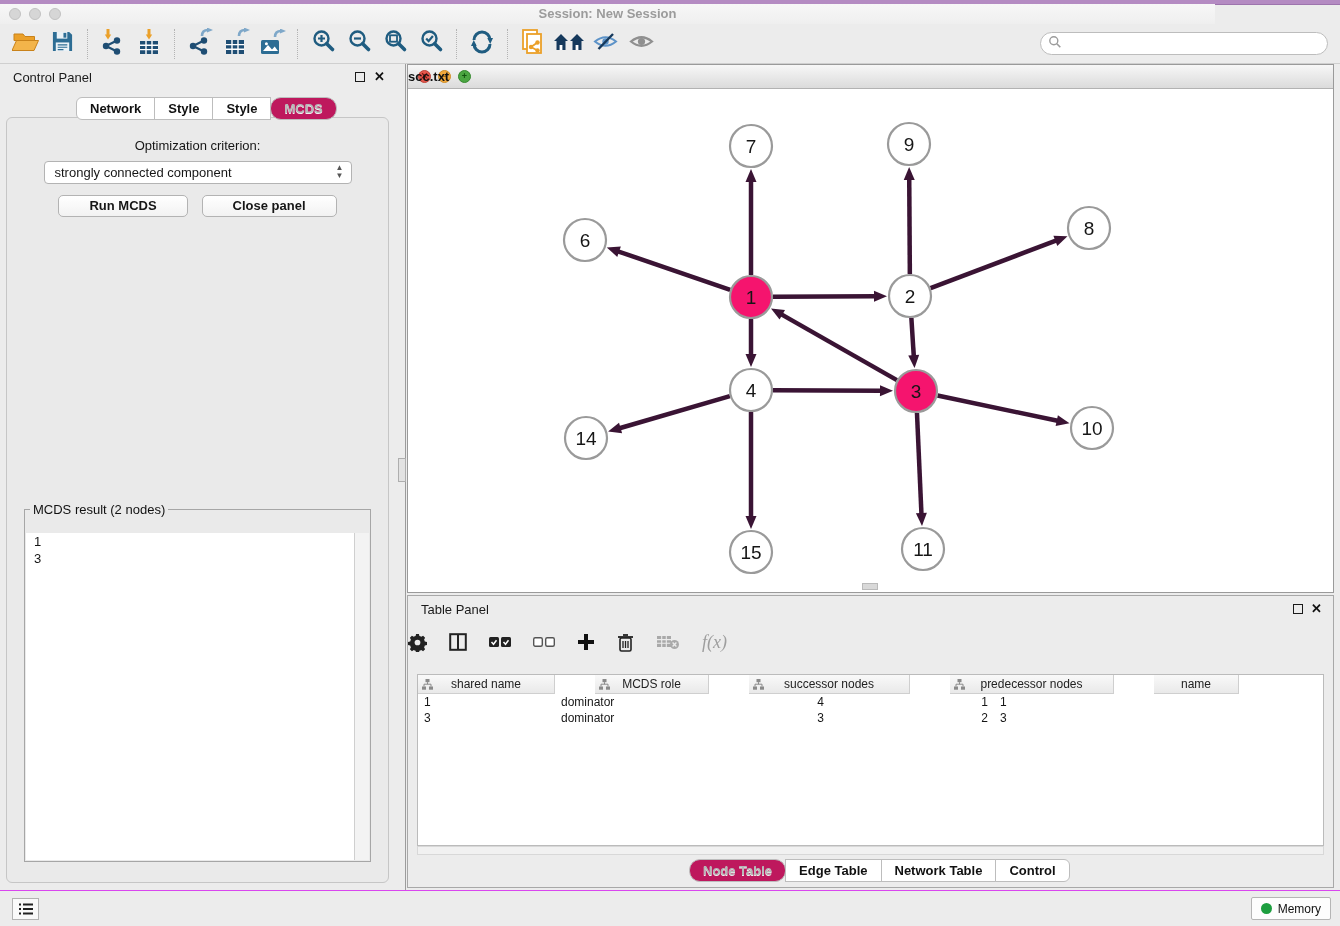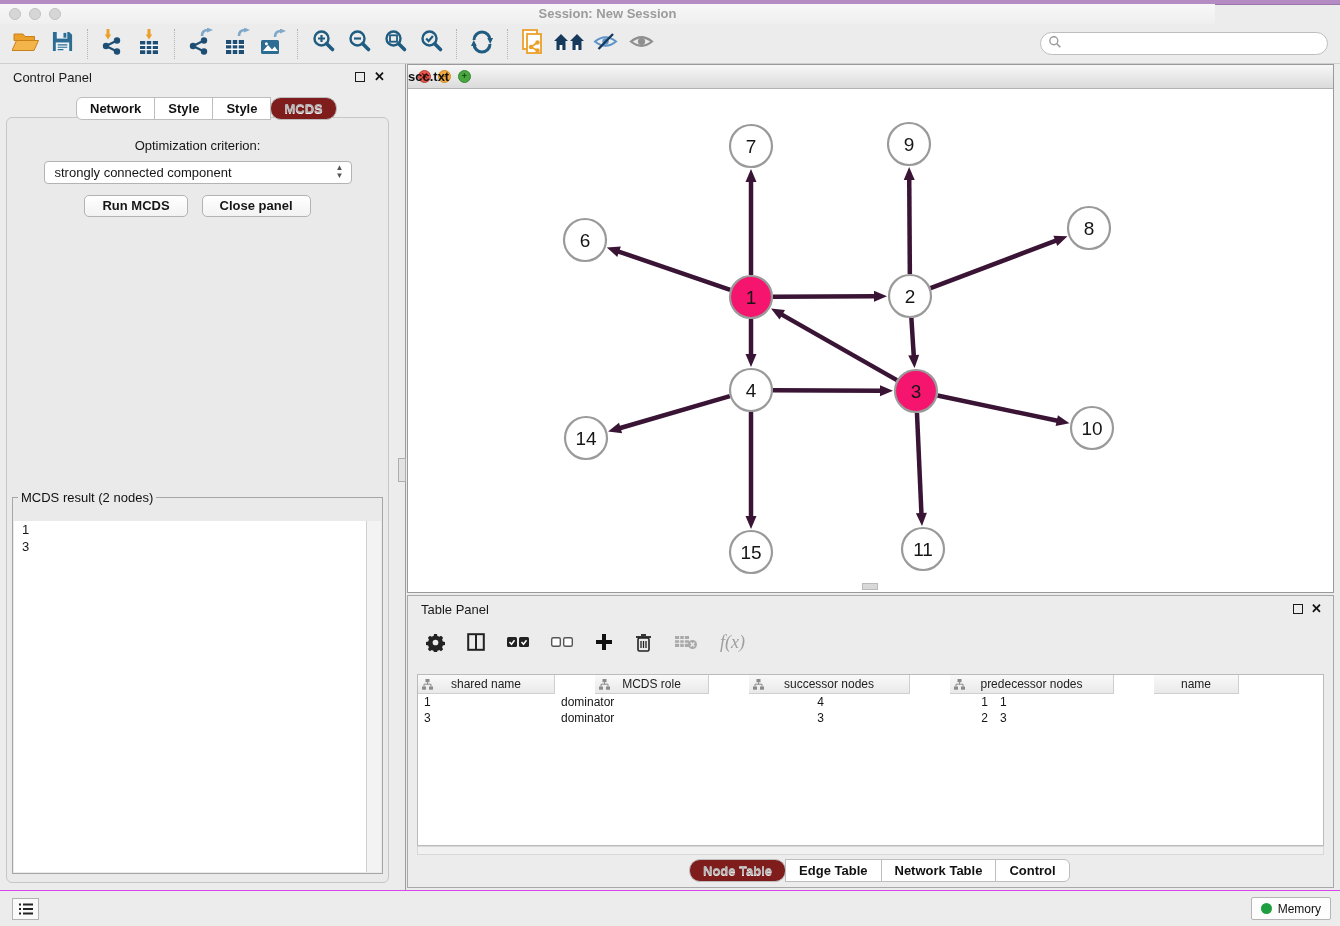--- a/index.html
+++ b/index.html
@@ -23,50 +23,50 @@
   .control-panel{position:absolute;left:0;top:64px;width:397px;height:826px;background:#ececec;}
   .panel-header{position:relative;height:26px;}
   .panel-title{position:absolute;left:13px;top:6px;font-size:13px;color:#1a1a1a;}
   .float-icon{position:absolute;width:10px;height:10px;border:1.6px solid #1a1a1a;box-sizing:border-box;top:8px;}
   .close-icon{position:absolute;top:5px;font-size:13px;font-weight:bold;color:#111;}
   .cp-float{right:32px}.cp-close{right:12px}
   .tabs{position:absolute;display:flex;}
   .tab{height:21px;line-height:21px;font-size:13px;font-weight:600;background:#fff;border:1px solid #bdbdbd;padding:0 13px;margin-left:-1px;color:#111;}
   .tab:first-child{border-radius:6px 0 0 6px;margin-left:0;}
   .tab:last-child{border-radius:0 6px 6px 0;}
-  .tab.selected{background:#7f1d1d;color:#b7b7b7;text-shadow:0 1px 0 #f2f2f2;border-radius:11px;}
+  .tab.selected{background:#be185d;color:#b7b7b7;text-shadow:0 1px 0 #f2f2f2;border-radius:11px;}
   .cp-tabs{left:76px;top:33px;}
   .cp-box{position:absolute;left:6px;top:53px;width:383px;height:766px;border:1px solid #c6c6c6;border-radius:6px;background:#eaeaea;box-sizing:border-box;}
   .opt-label{text-align:center;margin-top:20px;font-size:13px;}
   .criterion-select{margin:8px auto 0 auto;width:308px;height:23px;background:#fff;border:1px solid #b3b3b3;border-radius:4px;position:relative;box-sizing:border-box;}
   .criterion-select .val{position:absolute;left:10px;top:3px;font-size:13px;}
   .stepper{position:absolute;right:7px;top:2px;font-size:8px;line-height:8px;color:#555;text-align:center;}
   .cp-buttons{display:flex;justify-content:center;gap:14px;margin-top:11px;}
-  .btn{height:22px;line-height:20px;background:linear-gradient(#ffffff,#f2f2f2);border:1px solid #b3b3b3;border-radius:5px;padding:0 17px;font-size:13px;font-weight:600;box-sizing:border-box;}
-  .result-fieldset{position:absolute;left:5px;right:5px;top:372px;bottom:8px;border:1px solid #a6a6a6;margin:0;padding:0;background:#eaeaea;}
+  .btn{height:22px;line-height:20px;background:linear-gradient(#ffffff,#f2f2f2);border:1px solid #b3b3b3;border-radius:5px;padding:0 30px;font-size:13px;font-weight:600;box-sizing:border-box;}
+  .result-fieldset{position:absolute;left:5px;right:5px;top:372px;bottom:8px;border:1px solid #a6a6a6;margin:12px;padding:0;background:#eaeaea;}
   .result-fieldset legend{font-size:13px;margin-left:5px;padding:0 3px;color:#111;}
   .result-inner{position:absolute;left:1px;right:15px;top:16px;bottom:1px;background:#fff;}
   .result-scroll{position:absolute;right:1px;top:16px;bottom:1px;width:14px;background:#f3f3f3;border-left:1px solid #cfcfcf;}
   .result-line{font-size:13px;line-height:17px;padding-left:8px;}
   .v-divider{position:absolute;left:405px;top:64px;width:1px;height:826px;background:#9c9c9c;}
   .v-handle{position:absolute;left:398px;top:458px;width:8px;height:24px;background:#e2e2e2;border:1px solid #aeaeae;box-sizing:border-box;}
   
   .net-window{position:absolute;left:407px;top:64px;width:927px;height:529px;border:1px solid #9a9a9a;background:#fff;box-sizing:border-box;}
   .nw-titlebar{position:relative;height:23px;background:linear-gradient(#f7f7f7,#dbdbdb);border-bottom:1px solid #b2b2b2;}
   .nw-title{position:absolute;left:0;right:0;text-align:left;font-size:13px;font-weight:600;line-height:23px;color:#111;}
   .light{position:absolute;top:5px;width:13px;height:13px;border-radius:50%;box-sizing:border-box;font-size:9px;font-weight:bold;text-align:center;line-height:11px;}
   .l-close{left:10px;background:#e6574d;border:1px solid #bc4238;color:#7b120d;}
   .l-min{left:30px;background:#f3a93c;border:1px solid #cf8d26;color:#8a5a10;}
   .l-zoom{left:50px;background:#4aa541;border:1px solid #35892e;color:#11540f;}
   .nw-canvas{position:absolute;left:0;top:23px;right:0;bottom:0;}
   .h-handle{position:absolute;left:454px;bottom:2px;width:16px;height:7px;background:#d9d9d9;border:1px solid #bababa;box-sizing:border-box;}
   
   .table-panel{position:absolute;left:407px;top:595px;width:927px;height:293px;border:1px solid #a8a8a8;background:#ececec;box-sizing:border-box;}
   .tp-float{right:30px}.tp-close{right:11px}
-  .tp-toolbar{position:absolute;left:18px;top:26px;height:40px;display:flex;align-items:center;gap:22px;}
+  .tp-toolbar{position:absolute;left:0;top:26px;height:40px;display:flex;align-items:center;gap:22px;}
   .tp-icon{display:flex;align-items:center;justify-content:center;}
   .fx{font-family:"Liberation Serif",serif;font-style:italic;font-size:18px;color:#9e9e9e;}
   .table-region{position:absolute;left:9px;right:9px;top:78px;height:172px;background:#fff;border:1px solid #bbb;box-sizing:border-box;overflow:hidden;}
   .thead{display:flex;height:19px;gap:40px;}
   .th{position:relative;background:linear-gradient(#f9f9f9,#e9e9e9);border-right:1px solid #cfcfcf;border-bottom:1px solid #cfcfcf;font-size:12px;color:#222;text-align:center;line-height:19px;box-sizing:border-box;flex:0 0 auto;}
   .th .tree{position:absolute;left:4px;top:4px;}
   .trow{display:flex;height:16px;line-height:16px;font-size:12px;}
   .td{box-sizing:border-box;flex:0 0 auto;padding:0 6px;white-space:nowrap;overflow:hidden;}
   .hscroll{position:absolute;left:9px;right:9px;top:250px;height:9px;background:#f1f1f1;border:1px solid #d8d8d8;box-sizing:border-box;}
   .tp-tabs{left:281px;bottom:5px;top:auto;}

